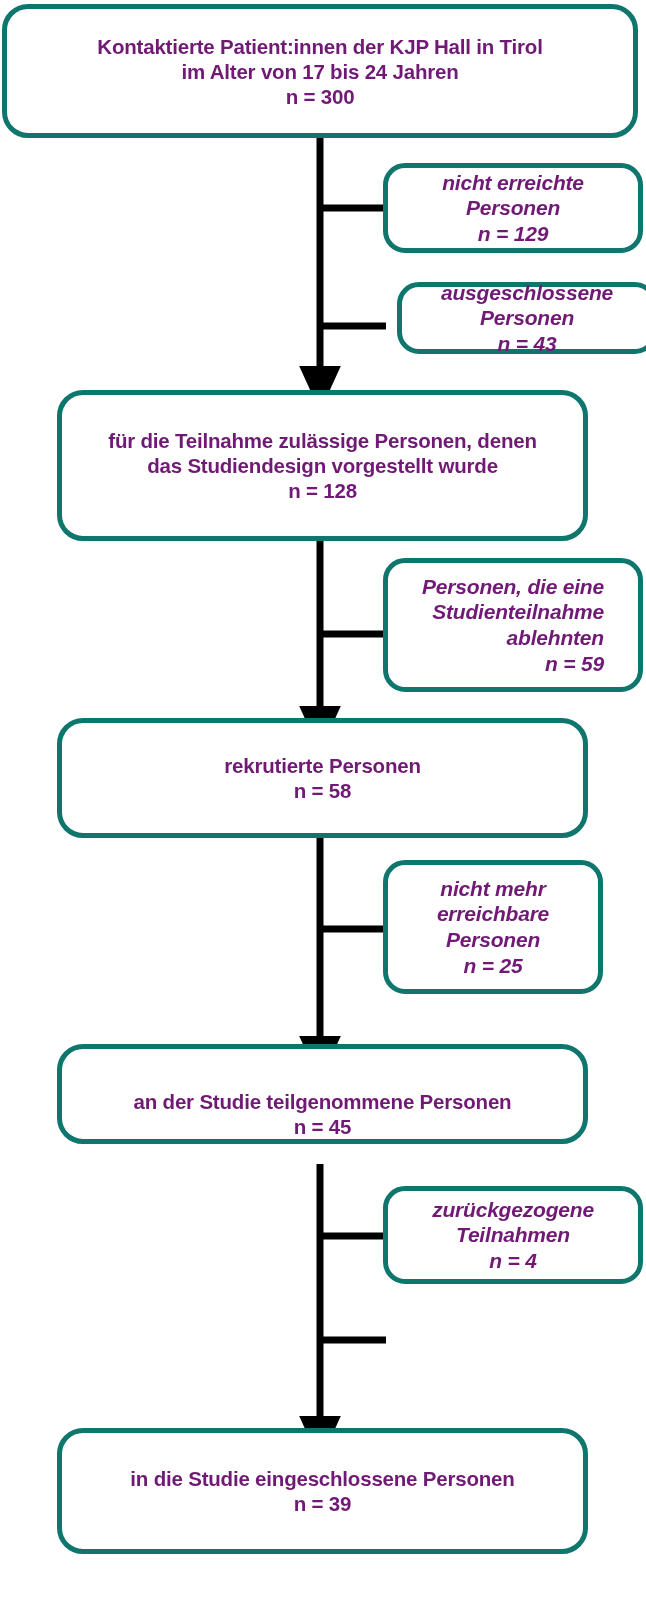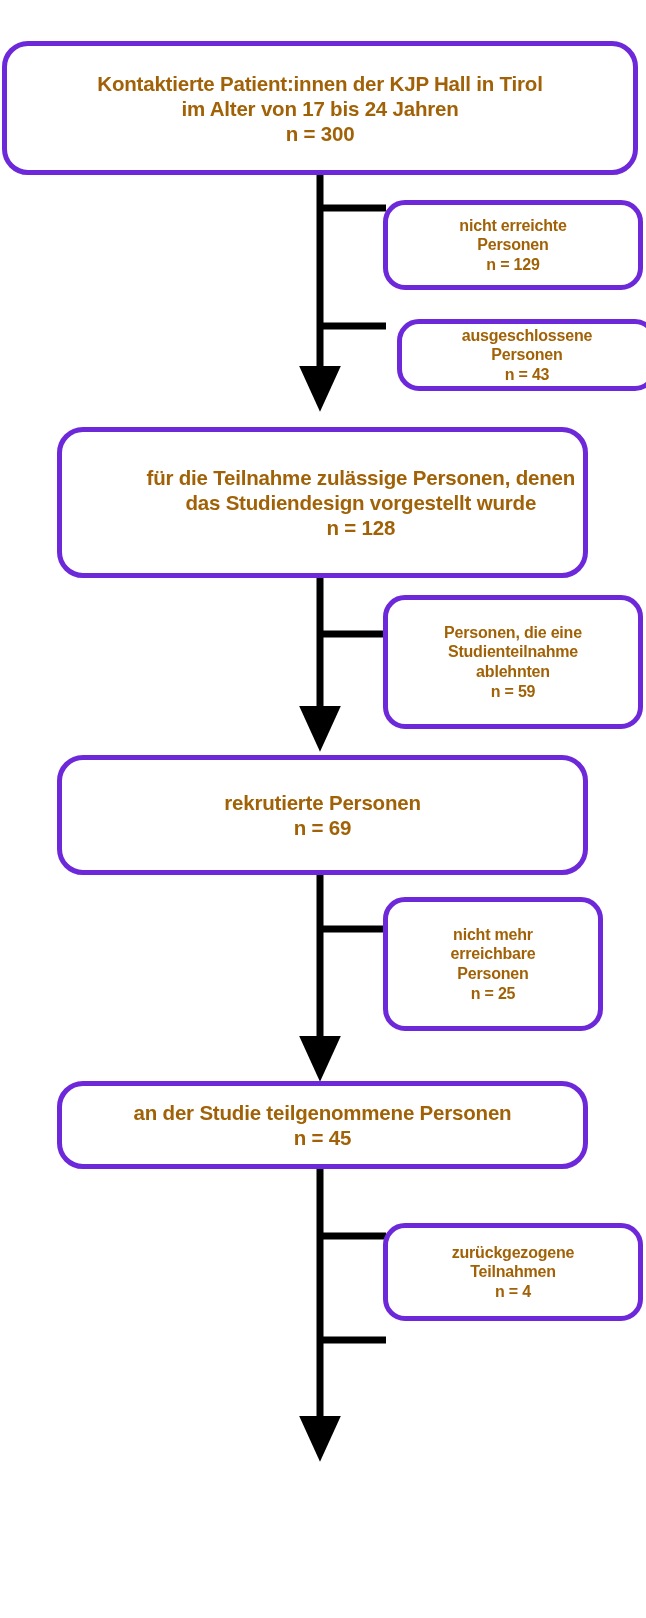--- a/index.html
+++ b/index.html
@@ -20,39 +20,39 @@
   #flow-svg {
     position: absolute;
     left: 0;
     top: 0;
     width: 646px;
     height: 1618px;
   }
   .node {
     position: absolute;
     box-sizing: border-box;
-    border: 5px solid #6d28d9;
+    border: 5px solid #0f766e;
     background: #ffffff;
     display: flex;
     align-items: center;
     justify-content: center;
     text-align: center;
-    color: #a16207;
+    color: #701a75;
     font-weight: bold;
     line-height: 1.22;
     letter-spacing: -0.2px;
-    margin-top: 37px;
   }
   .node-main {
     border-radius: 26px;
     font-size: 20.5px;
   }
   .node-side {
     border-radius: 22px;
-    font-size: 16px;
+    font-size: 21px;
+    font-style: italic;
   }
   .node-label {
     padding: 0 8px;
     white-space: pre-line;
   }
 </style>
 </head>
 <body>
 
 <div id="flow-root">
@@ -81,50 +81,54 @@
       <path d="M 320 1340 L 386 1340"></path>
     </g>
   </svg>
 
   <div class="node node-main" style="left:2px; top:4px; width:636px; height:134px;">
     <span class="node-label">Kontaktierte Patient:innen der KJP Hall in Tirol
 im Alter von 17 bis 24 Jahren
 n = 300</span>
   </div>
 
-  <div class="node node-main" style="left:57px; top:390px; width:531px; height:151px;justify-content:flex-end;">
+  <div class="node node-main" style="left:57px; top:390px; width:531px; height:151px;">
     <span class="node-label">für die Teilnahme zulässige Personen, denen
 das Studiendesign vorgestellt wurde
 n = 128</span>
   </div>
 
   <div class="node node-main" style="left:57px; top:718px; width:531px; height:120px;">
     <span class="node-label">rekrutierte Personen
-n = 69</span>
+n = 58</span>
   </div>
 
-  <div class="node node-main" style="left:57px; top:1044px; width:531px; height:88px;">
+  <div class="node node-main" style="left:57px; top:1044px; width:531px; height:100px;align-items:flex-end;">
     <span class="node-label">an der Studie teilgenommene Personen
 n = 45</span>
   </div>
 
+  <div class="node node-main" style="left:57px; top:1428px; width:531px; height:126px;">
+    <span class="node-label">in die Studie eingeschlossene Personen
+n = 39</span>
+  </div>
 
   <div class="node node-side" style="left:383px; top:163px; width:260px; height:90px;">
     <span class="node-label">nicht erreichte
 Personen
 n = 129</span>
   </div>
 
   <div class="node node-side" style="left:397px; top:282px; width:260px; height:72px;">
     <span class="node-label">ausgeschlossene
 Personen
 n = 43</span>
   </div>
 
-  <div class="node node-side" style="left:383px; top:558px; width:260px; height:134px;">
+  <div class="node node-side" style="left:383px; top:558px; width:260px; height:134px;text-align:right;">
     <span class="node-label">Personen, die eine
 Studienteilnahme
 ablehnten
 n = 59</span>
   </div>
 
   <div class="node node-side" style="left:383px; top:860px; width:220px; height:134px;">
     <span class="node-label">nicht mehr
 erreichbare
 Personen

